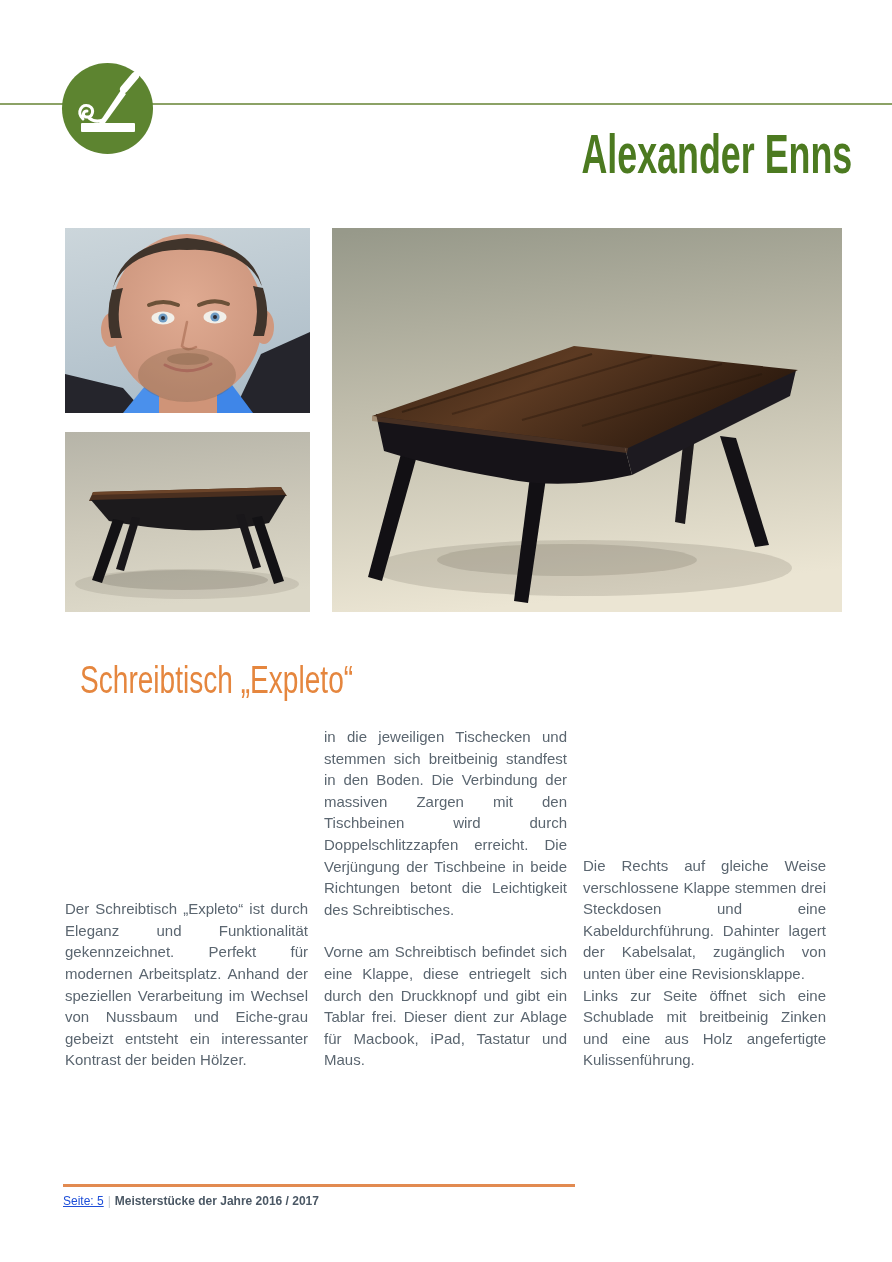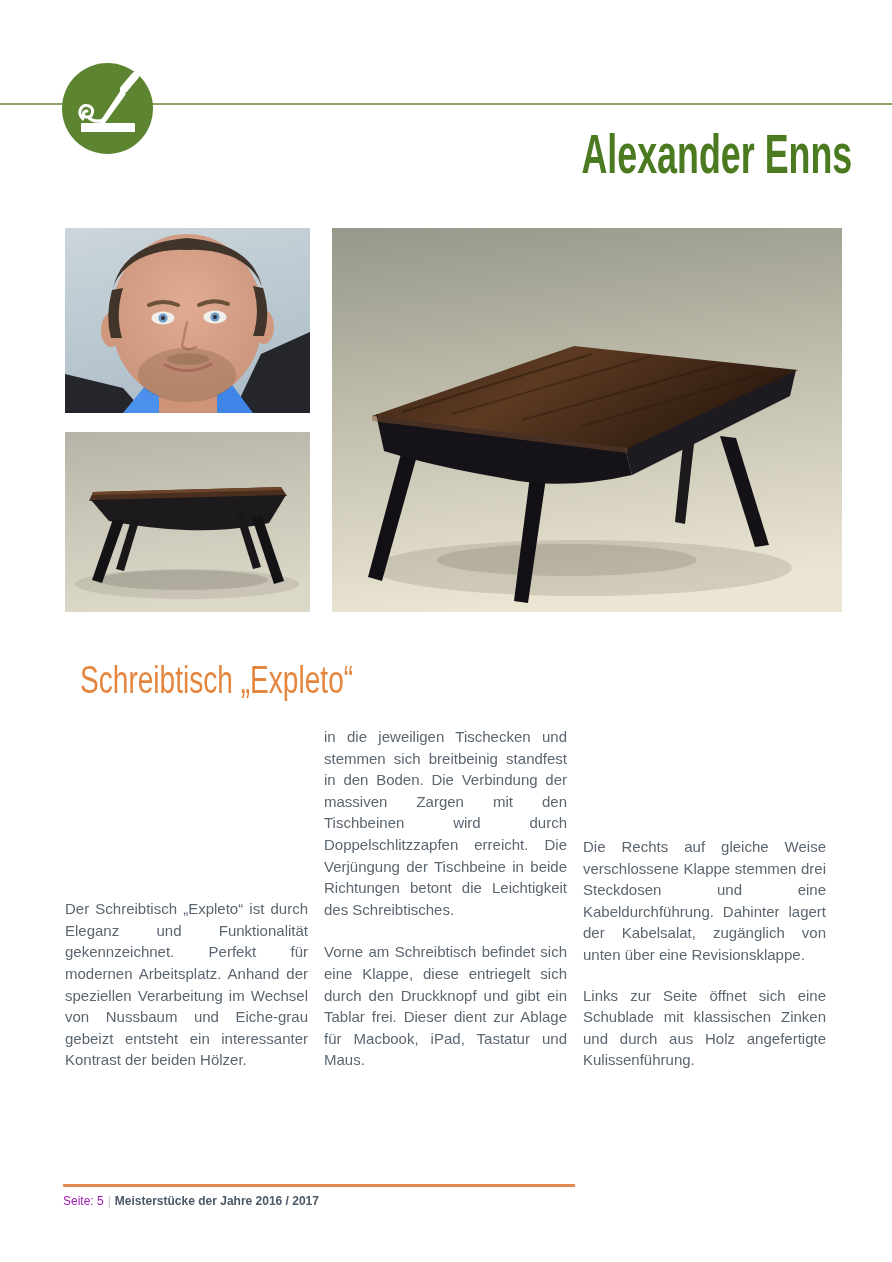--- a/index.html
+++ b/index.html
@@ -44,33 +44,33 @@
   .columns {
     position:absolute; left:65px; top:726px; width:777px;
     display:flex; gap:16px;align-items:flex-end;
   }
   .col { width:243px; }
   .col p {
     margin:0 0 21px 0;
     font-size:15px; line-height:21.6px; color:#5b6670;
     text-align:justify; hyphens:auto; -webkit-hyphens:auto;
   }
-  .col p:last-child { margin-bottom:0;margin-top:19px; }
+  .col p:last-child { margin-bottom:0; }
   .col p.no-gap { margin-bottom:0; }
 
   
   .footer-rule {
     position:absolute; left:63px; top:1184px; width:512px; height:3px;
     background:#e28a50;
   }
   .footer-text {
     position:absolute; left:63px; top:1193px;
     font-size:12px; line-height:16px; white-space:nowrap;
   }
-  .footer-text .page-label { color:#a21caf; font-weight:400; }
+  .footer-text .page-label { color:#1d4ed8; font-weight:400;text-decoration:underline; }
   .footer-text .sep { color:#c3c9cd; padding:0 4px; }
   .footer-text .publication { color:#4b5865; font-weight:bold;margin-top:23px; }
 </style>
 </head>
 <body>
 
 <div class="page">
 
   <div class="top-rule"></div>
 
@@ -209,21 +209,21 @@
   <div class="columns">
     <div class="col">
       <p>Der Schreibtisch „Expleto“ ist durch Eleganz und Funktionalität gekennzeichnet. Perfekt für modernen Arbeitsplatz. Anhand der speziellen Verarbeitung im Wechsel von Nussbaum und Eiche-grau gebeizt entsteht ein interessanter Kontrast der beiden Hölzer.</p>
     </div>
     <div class="col">
       <p>in die jeweiligen Tischecken und stemmen sich breitbeinig standfest in den Boden. Die Verbindung der massiven Zargen mit den Tischbeinen wird durch Doppelschlitzzapfen erreicht. Die Verjüngung der Tischbeine in beide Richtungen betont die Leichtigkeit des Schreibtisches.</p>
       <p>Vorne am Schreibtisch befindet sich eine Klappe, diese entriegelt sich durch den Druckknopf und gibt ein Tablar frei. Dieser dient zur Ablage für Macbook, iPad, Tastatur und Maus.</p>
     </div>
     <div class="col">
       <p class="no-gap">Die Rechts auf gleiche Weise verschlossene Klappe stemmen drei Steckdosen und eine Kabeldurchführung. Dahinter lagert der Kabelsalat, zugänglich von unten über eine Revisionsklappe.</p>
-      <p>Links zur Seite öffnet sich eine Schublade mit klassischen Zinken und durch aus Holz angefertigte Kulissenführung.</p>
+      <p>Links zur Seite öffnet sich eine Schublade mit breitbeinig Zinken und eine aus Holz angefertigte Kulissenführung.</p>
     </div>
   </div>
 
   <div class="footer-rule"></div>
   <div class="footer-text">
     <span class="page-label">Seite: 5</span><span class="sep">|</span><span class="publication">Meisterstücke der Jahre 2016 / 2017</span>
   </div>
 
 </div>
 

